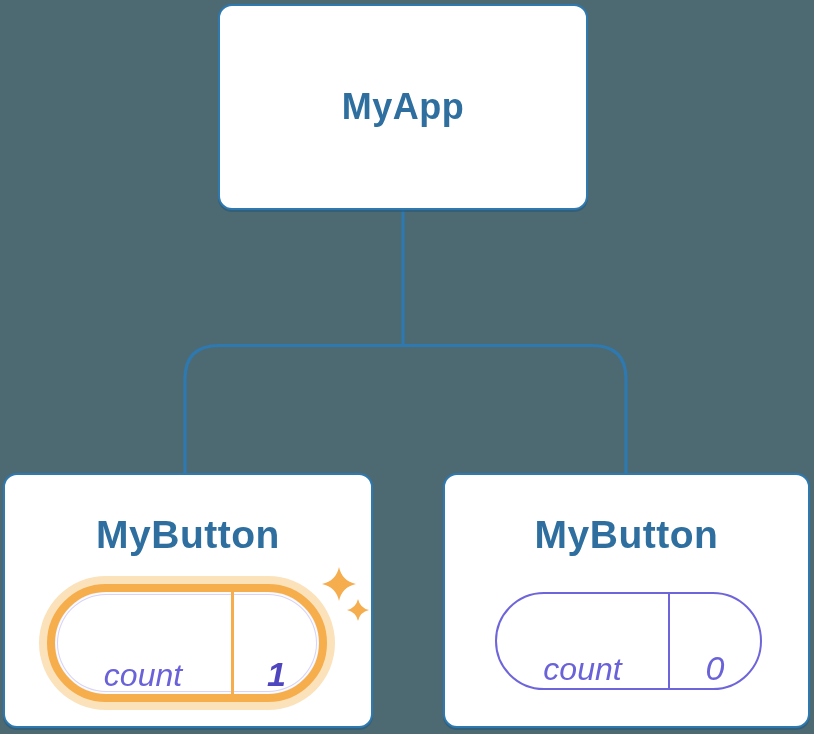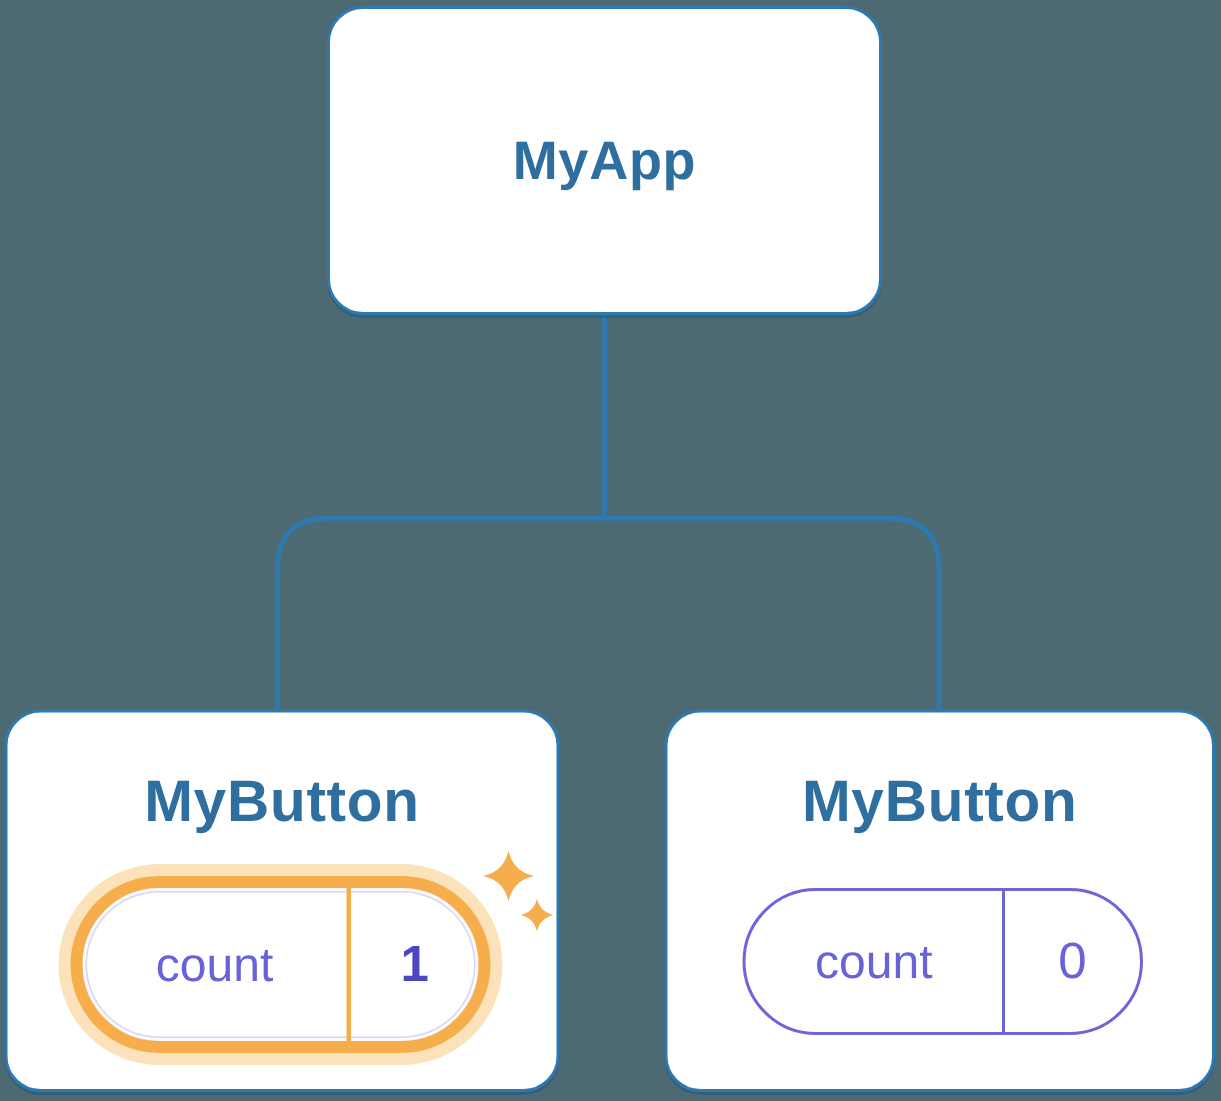--- a/index.html
+++ b/index.html
@@ -14,21 +14,21 @@
     background: #4D6A73;
   }
   .connectors {
     position: absolute; left: 0; top: 0;
     width: 814px; height: 734px;
   }
   .card {
     position: absolute;
     background: #FFFFFF;
     border: 2.5px solid #2E79AF;
-    border-radius: 24px;
+    border-radius: 14px;
     box-sizing: border-box;
     box-shadow: 0 2px 0 rgba(33, 86, 126, 0.55);
   }
   .card-root {
     left: 218px; top: 4px;
     width: 370px; height: 206px;
     display: flex; align-items: center; justify-content: center;
   }
   .card-child-left  { left: 3px;   top: 473px; width: 370px; height: 255px; }
   .card-child-right { left: 443px; top: 473px; width: 367px; height: 255px; }
@@ -60,21 +60,21 @@
                 inset 0 0 0 2px rgba(255,255,255,0.9),
                 inset 0 0 0 3px rgba(122,113,221,0.30);
   }
   .pill-normal {
     left: 50px; top: 117px;
     width: 267px; height: 98px;
     border: 2.5px solid #6E65DA;
     border-radius: 50px;
   }
   .pill-section {
-    display: flex; align-items: center; justify-content: center;
+    display: flex; align-items: flex-end; justify-content: center; font-style: italic;
   }
   .pill-key {
     color: #6A62D8;
     font-size: 32px;
   }
   .pill-highlight .pill-key-section { width: 176px; }
   .pill-normal    .pill-key-section { width: 171px; }
   .pill-value-section { flex: 1; }
   .pill-divider { flex: none; }
   .pill-highlight .pill-divider { width: 3px; background: #F6AD4B; }

